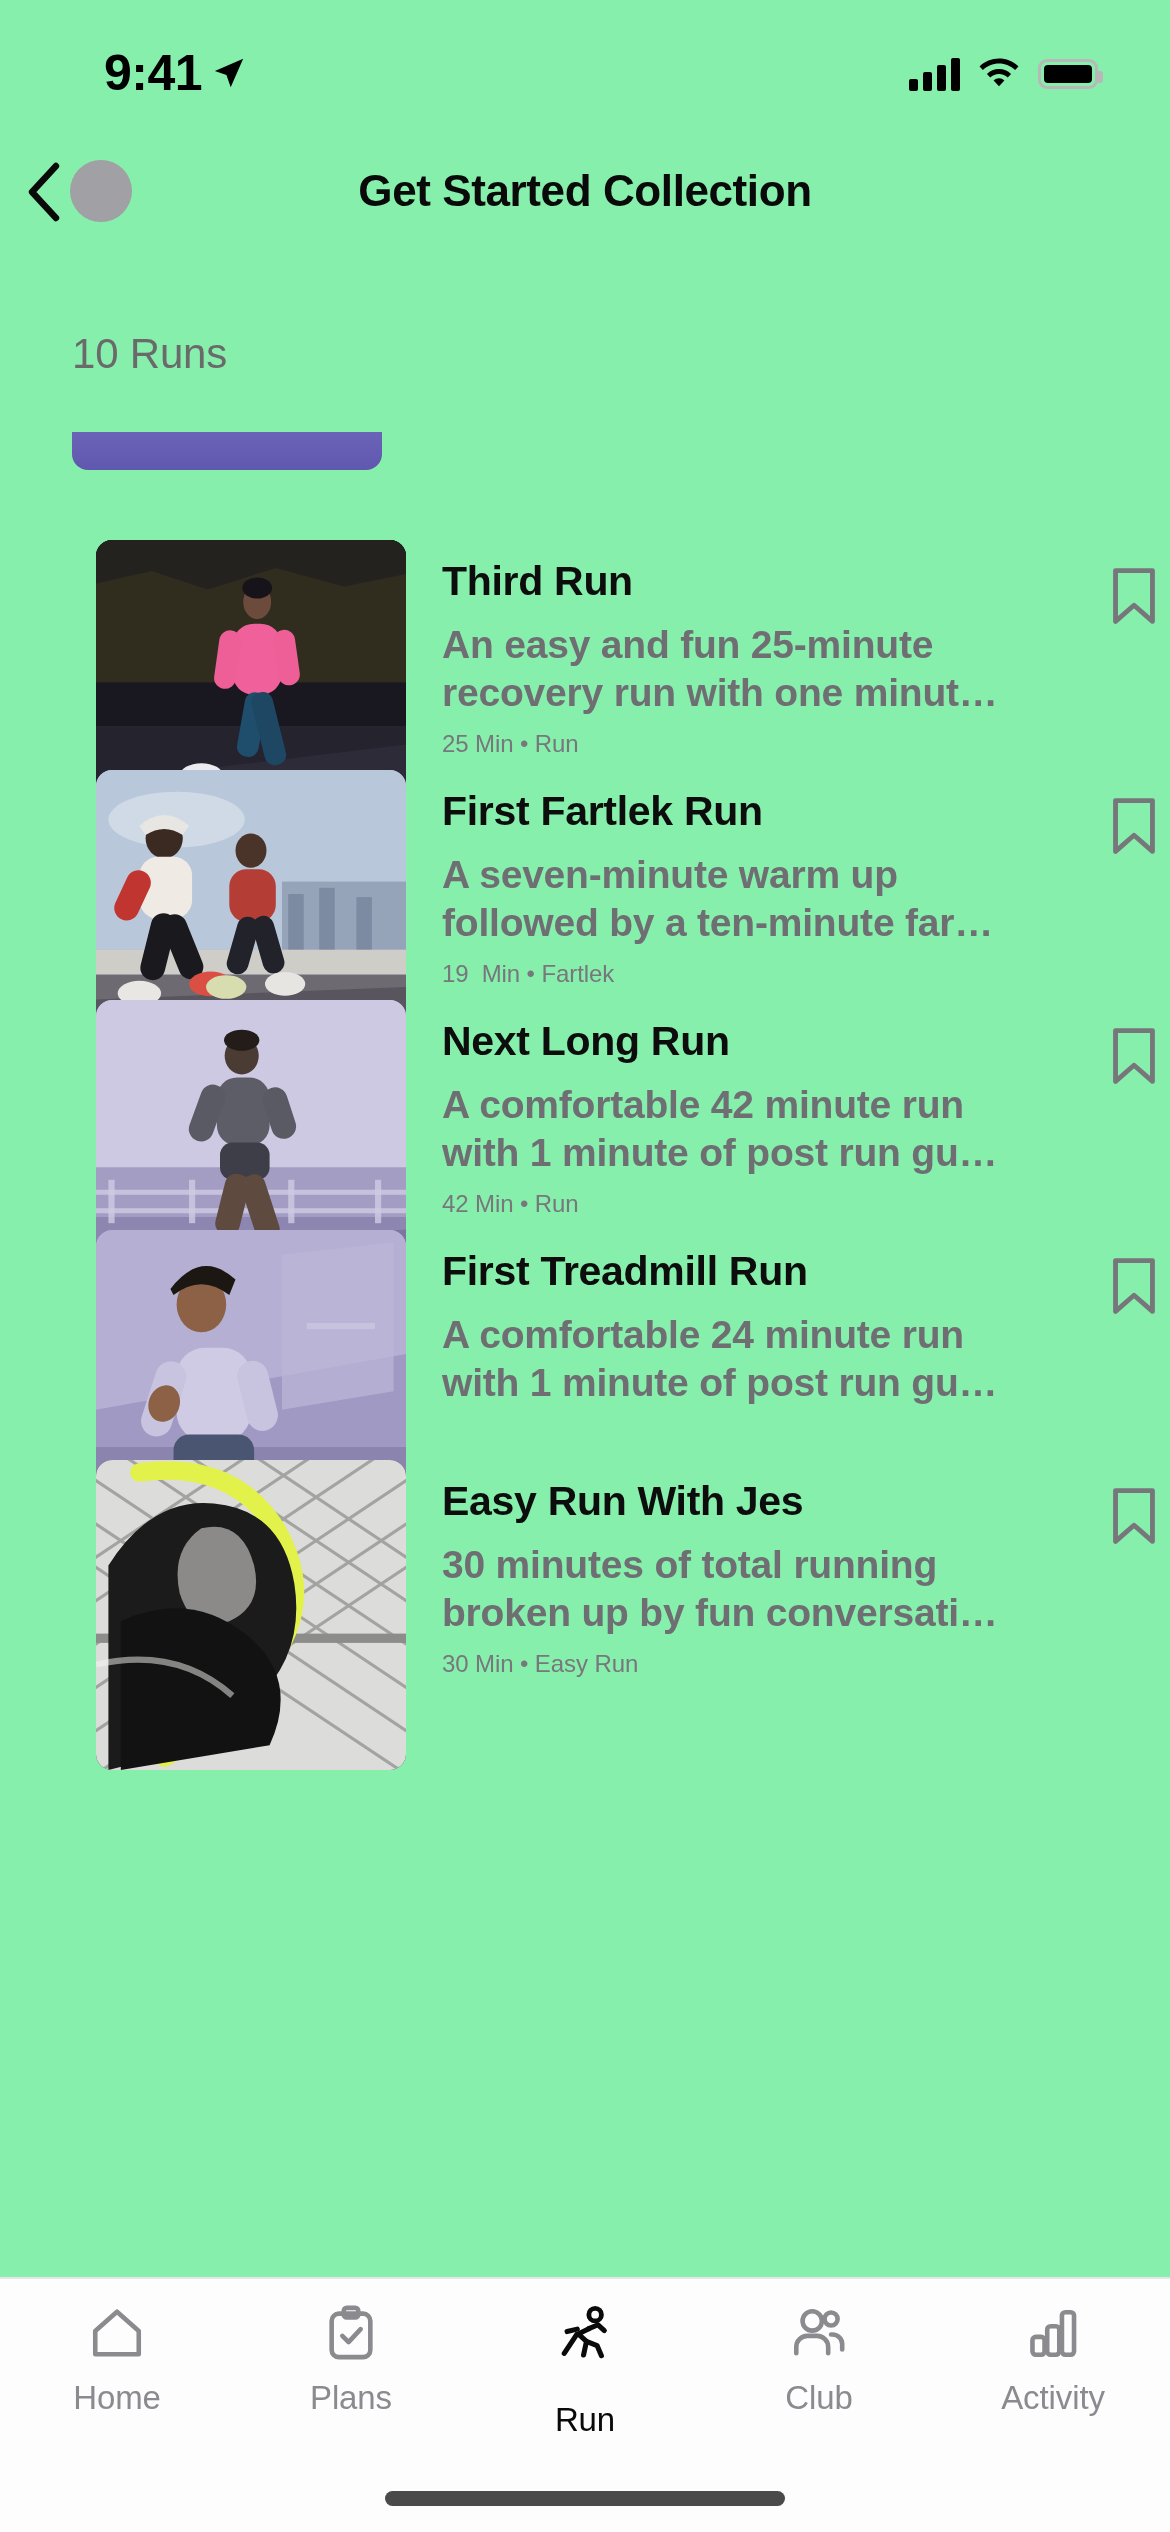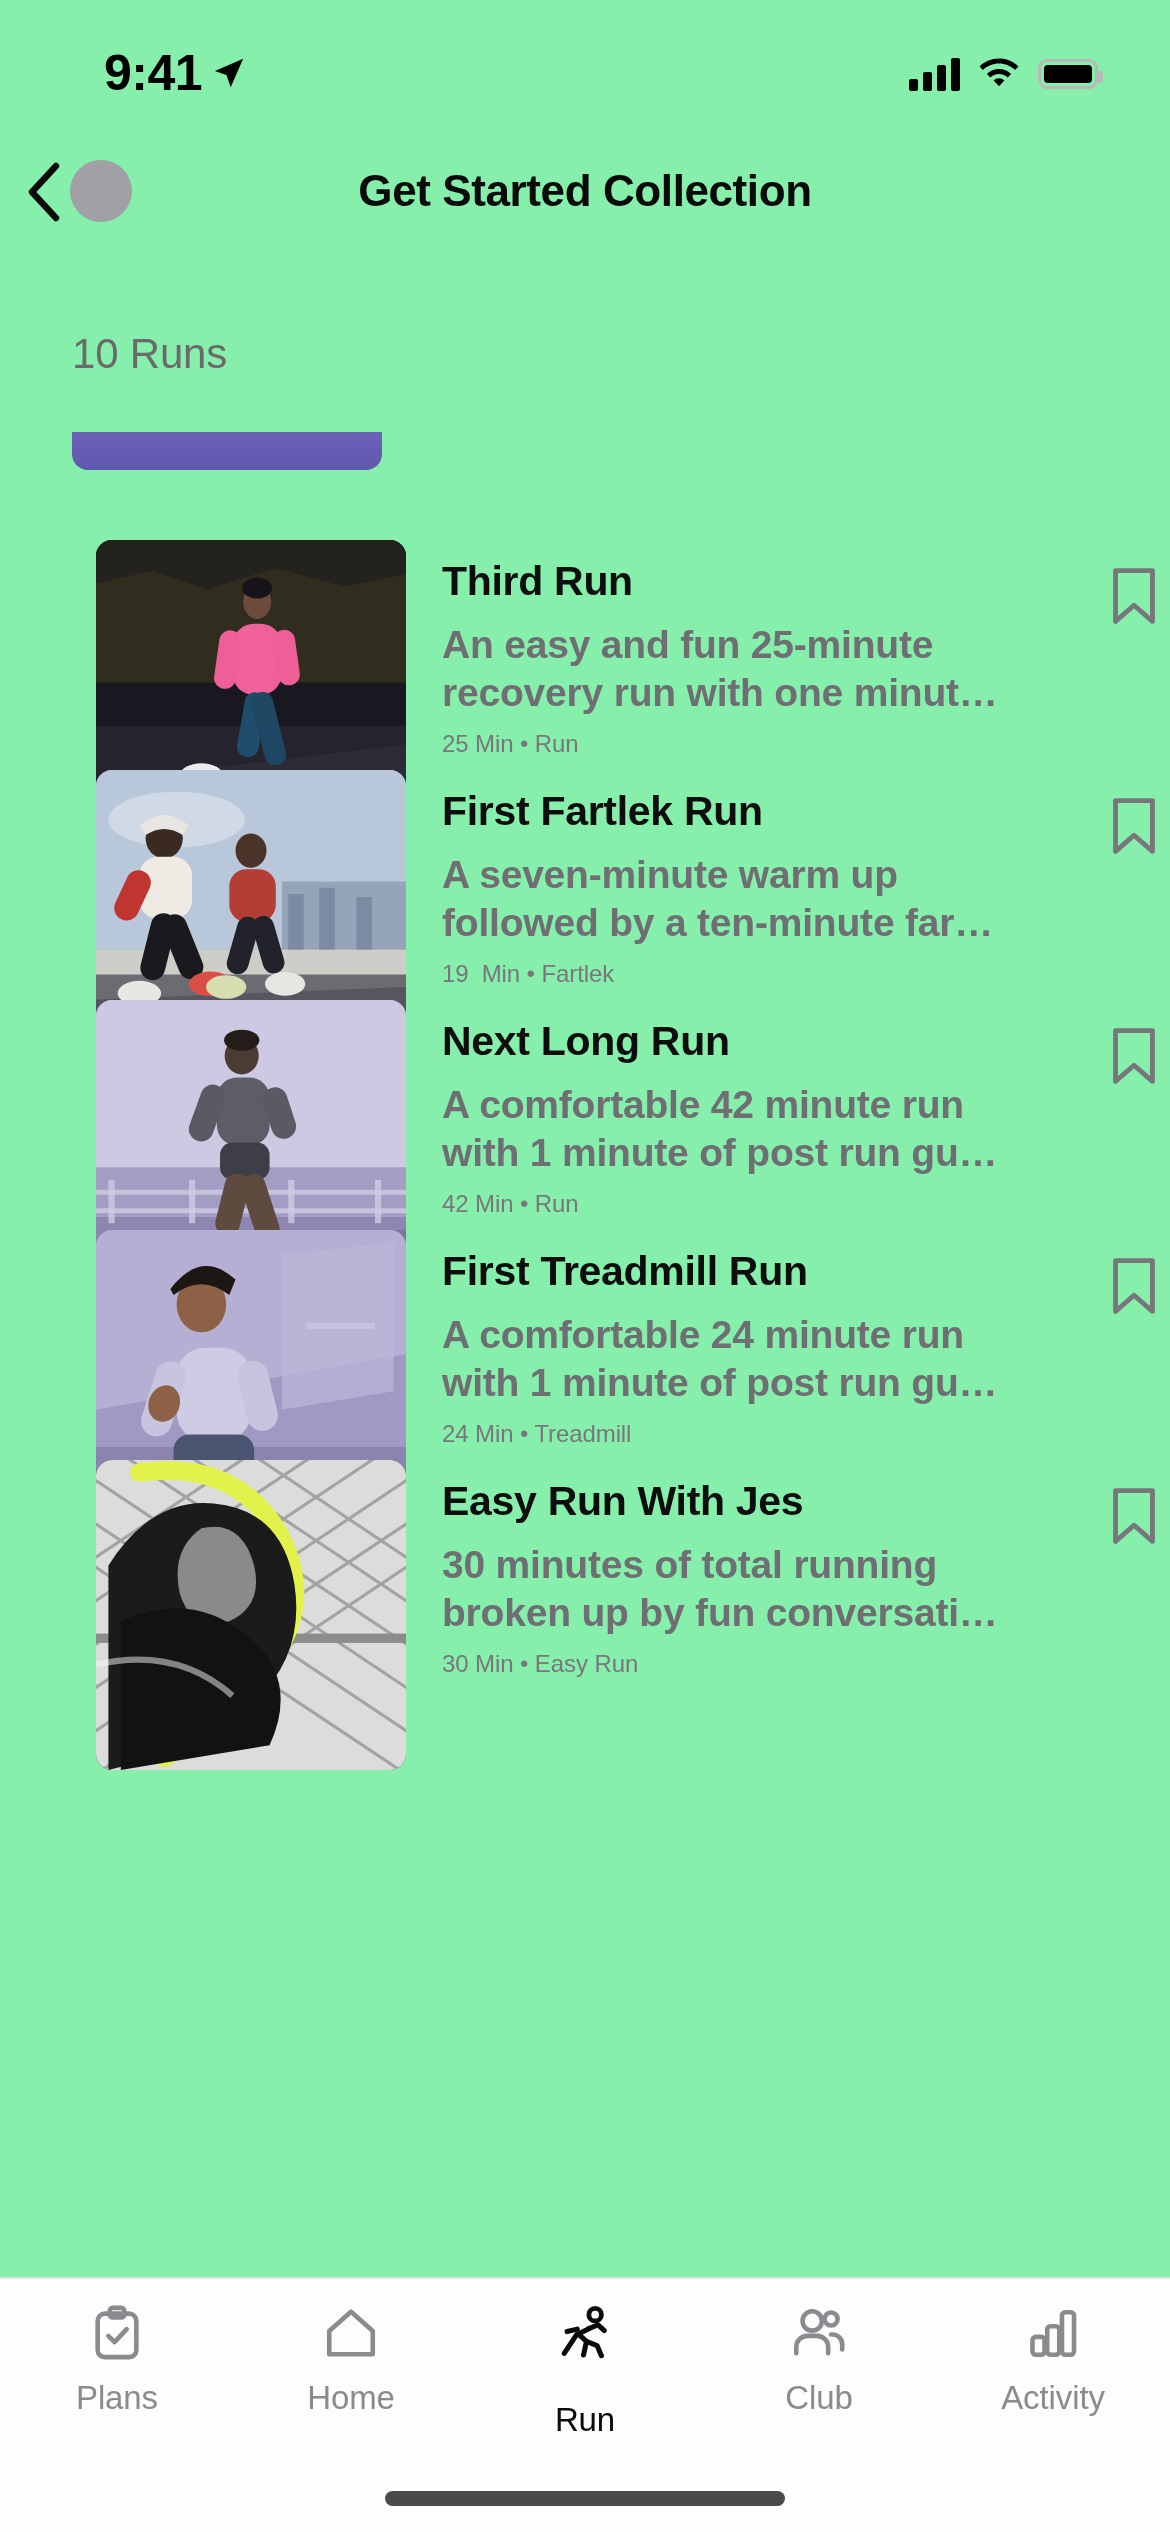--- a/index.html
+++ b/index.html
@@ -283,21 +283,20 @@
           <rect x="47" y="42" width="10" height="23" rx="5" fill="#c8c4df" transform="rotate(-14 52 53)"></rect>
           <rect x="25" y="66" width="26" height="24" rx="5" fill="#4a5572"></rect>
           <rect x="26" y="86" width="11" height="14" rx="4" fill="#404a66"></rect>
           <rect x="40" y="86" width="11" height="14" rx="4" fill="#404a66"></rect>
           <ellipse cx="22" cy="56" rx="5" ry="6" fill="#8c6145" transform="rotate(20 22 56)"></ellipse>
         </svg>
       </div>
       <div class="row-body">
         <div class="row-title">First Treadmill Run</div>
         <div class="row-desc">A comfortable 24 minute run with 1 minute of post run gu…</div>
-        <div class="row-meta">24 Min • Treadmill</div>
       </div>
       <div class="bookmark">
         <svg viewBox="0 0 22 26">
             <path d="M3 2h16v22l-8-7-8 7z" fill="none" stroke="#76767b" stroke-width="2.1" stroke-linejoin="round"></path>
           </svg>
       </div>
     </div>
 
     <div class="row" style="top:1028px">
       <div class="thumb">
@@ -328,35 +327,35 @@
     </div>
 
   </div>
 
   <div class="tabbar">
     <div class="tabs">
 
       <div class="tab">
         <span class="ticon">
           <svg viewBox="0 0 24 24">
+              <path d="M3 11.2 12 3.2l9 8v9.6H3z" fill="none" stroke="#8a8a8f" stroke-width="1.9" stroke-linejoin="round" stroke-linecap="round"></path>
+            </svg>
+        </span>
+        <span class="tlabel">Home</span>
+      </div>
+
+      <div class="tab">
+        <span class="ticon">
+          <svg viewBox="0 0 24 24">
             <rect x="4" y="4" width="16" height="18" rx="3" fill="none" stroke="#8a8a8f" stroke-width="1.9"></rect>
             <rect x="9" y="1.6" width="6" height="4" rx="1.2" fill="none" stroke="#8a8a8f" stroke-width="1.9"></rect>
             <path d="M8.4 13.2 11 15.8l5-5.4" fill="none" stroke="#8a8a8f" stroke-width="1.9" stroke-linecap="round" stroke-linejoin="round"></path>
           </svg>
         </span>
         <span class="tlabel">Plans</span>
-      </div>
-
-      <div class="tab">
-        <span class="ticon">
-          <svg viewBox="0 0 24 24">
-              <path d="M3 11.2 12 3.2l9 8v9.6H3z" fill="none" stroke="#8a8a8f" stroke-width="1.9" stroke-linejoin="round" stroke-linecap="round"></path>
-            </svg>
-        </span>
-        <span class="tlabel">Home</span>
       </div>
 
       <div class="tab active">
         <span class="ticon">
           <svg viewBox="0 0 24 24">
             <circle cx="16.2" cy="4.4" r="2.6" fill="none" stroke="#0a0a0a" stroke-width="2"></circle>
             <path d="M13.6 10.2 9.2 12.4l3.4 3.1-1.2 5.6" fill="none" stroke="#0a0a0a" stroke-width="2.1" stroke-linecap="round" stroke-linejoin="round"></path>
             <path d="M12.6 15.5 17 17.2l1.8 4.2" fill="none" stroke="#0a0a0a" stroke-width="2.1" stroke-linecap="round" stroke-linejoin="round"></path>
             <path d="M13.6 10.2 17.4 8.6l2.6 2.4" fill="none" stroke="#0a0a0a" stroke-width="2.1" stroke-linecap="round" stroke-linejoin="round"></path>
             <path d="M8.6 12.6 3.4 20.4" fill="none" stroke="#0a0a0a" stroke-width="2.1" stroke-linecap="round"></path>

